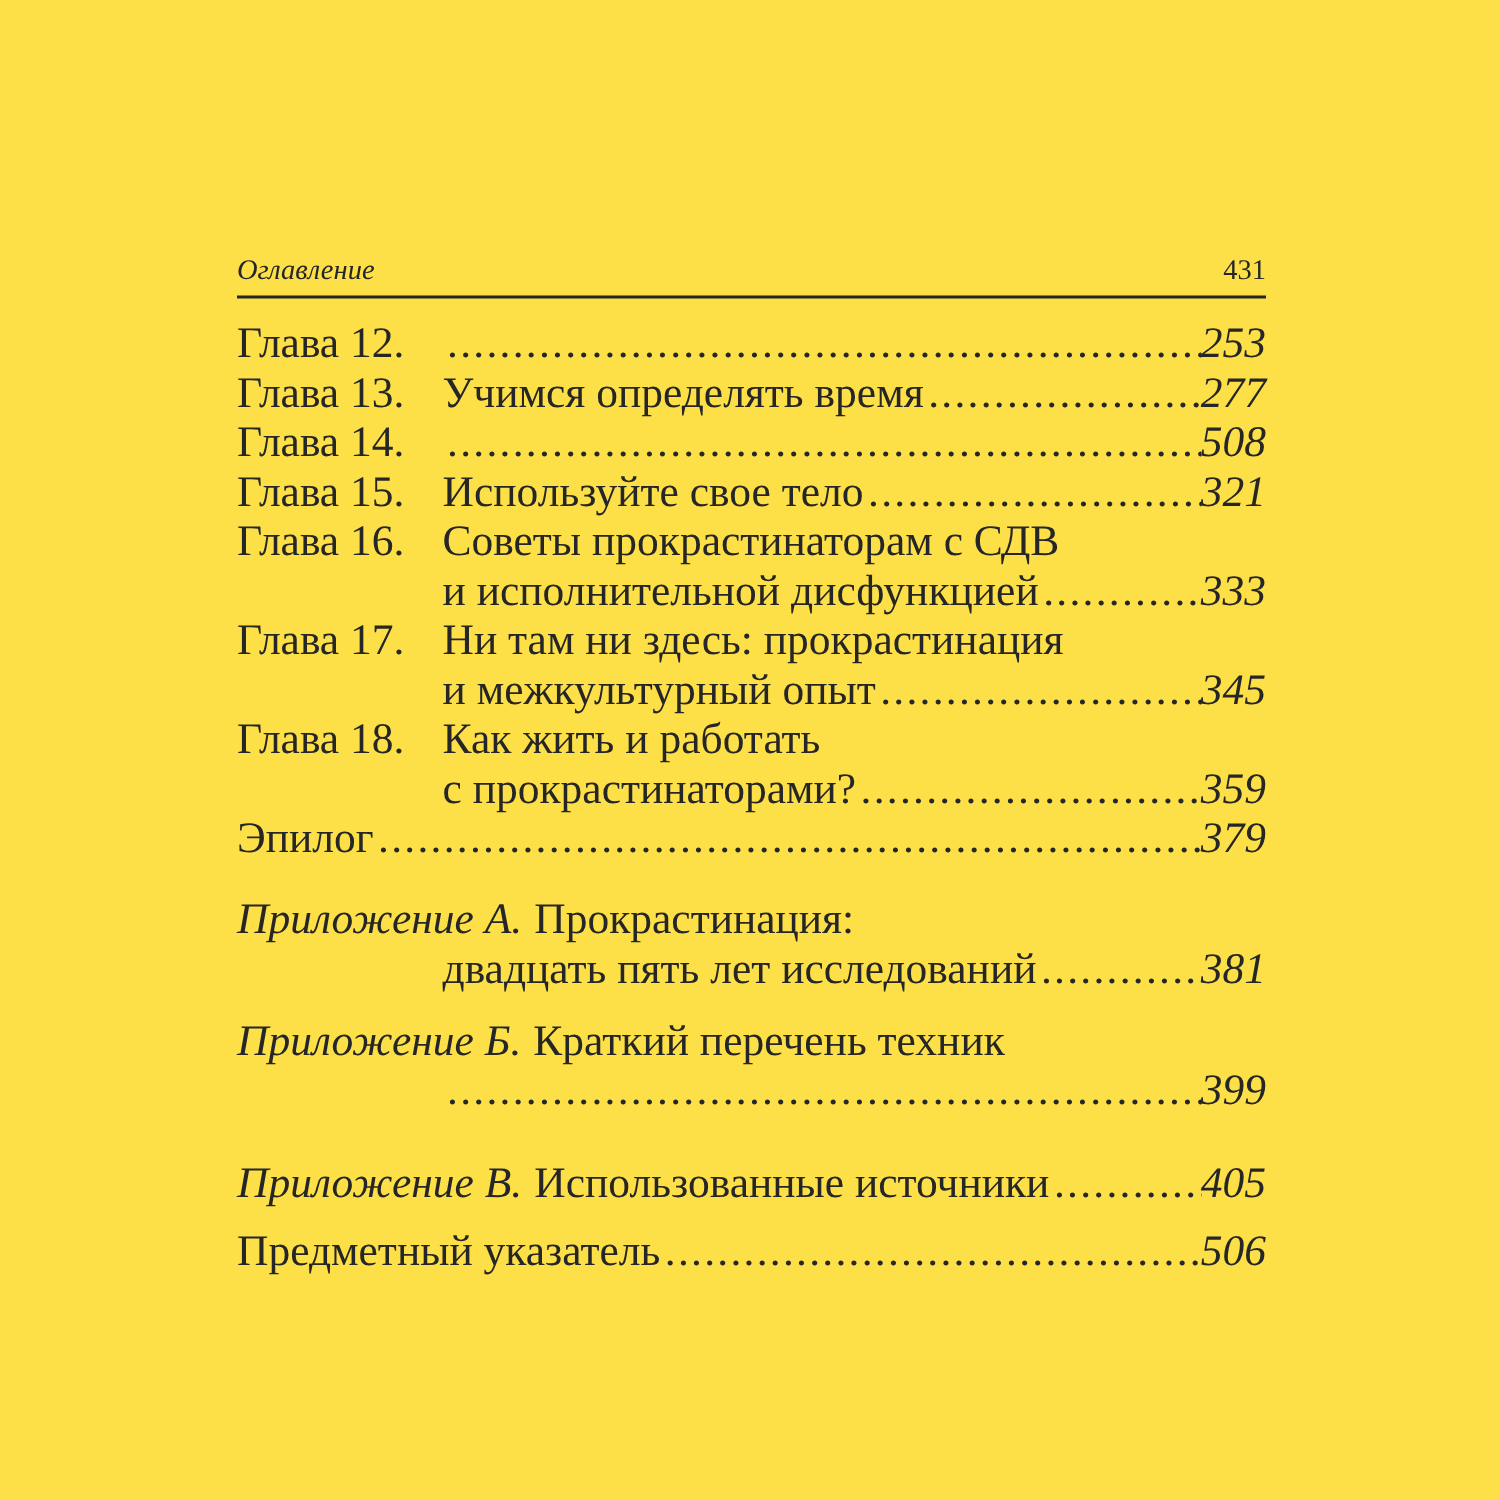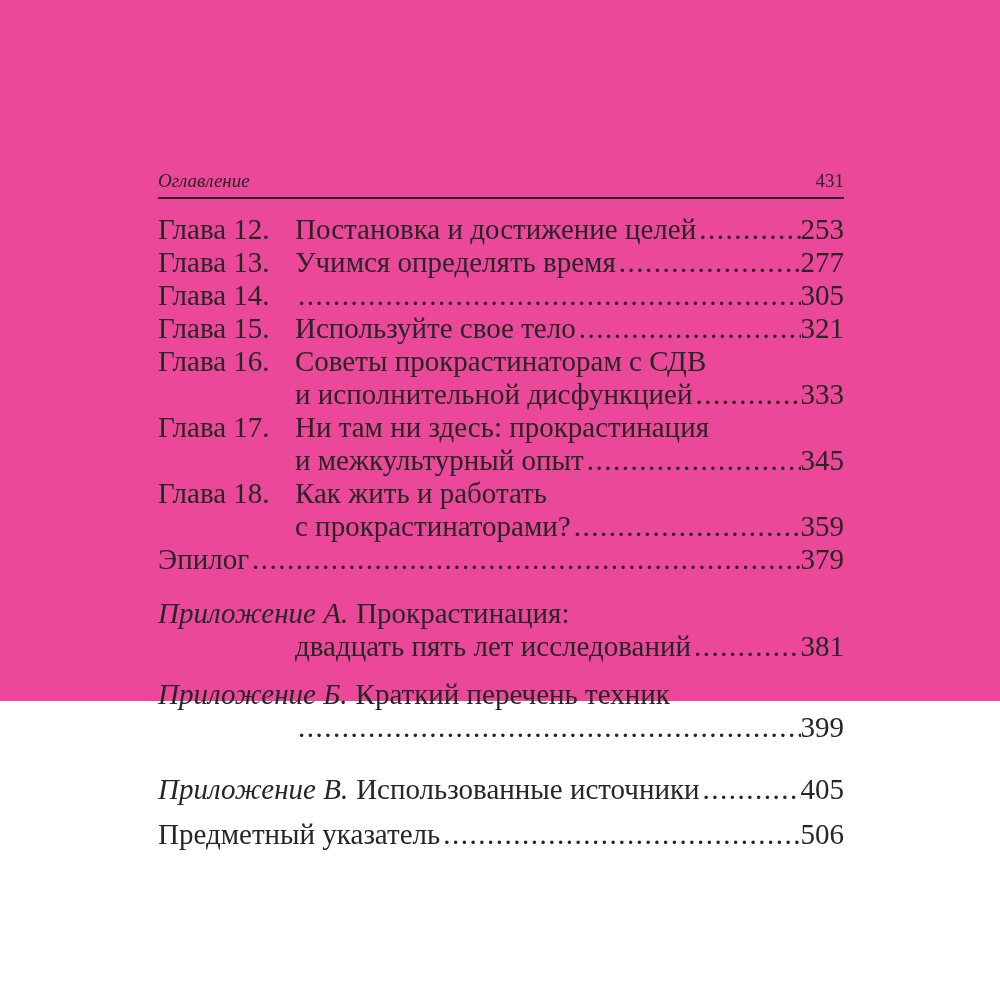--- a/index.html
+++ b/index.html
@@ -5,22 +5,22 @@
   * { margin: 0; padding: 0; box-sizing: border-box; }
   html, body { width: 1000px; height: 1000px; background: #ffffff; }
   body {
     font-family: "Liberation Serif", "DejaVu Serif", serif;
     color: #262626;
     overflow: hidden;
   }
   .page {
     position: relative;
     width: 1000px;
-    height: 701px;
-    background: #ec4899;
+    height: 1000px;
+    background: #fde047;
   }
   .content {
     position: absolute;
     left: 158px;
     top: 170px;
     width: 686px;
   }
 
   
   .running-header {
@@ -57,21 +57,21 @@
     flex: 1 1 0;
     min-width: 0;
     overflow: hidden;
     white-space: nowrap;
     padding-left: 3px;
     letter-spacing: 1.5px;
   }
   .leader::after {
     content: "........................................................................................................................................................................";
   }
-  .pagenum { flex: 0 0 auto; text-align: left; }
+  .pagenum { flex: 0 0 auto; text-align: left; font-style: italic; }
 
   .gap-a { margin-top: 21px; }
   .gap-b { margin-top: 15px; }
   .gap-c { margin-top: 29px; }
   .gap-d { margin-top: 12px; }
 </style>
 </head>
 <body>
 
 <div class="page">
@@ -79,36 +79,35 @@
 
     <div class="running-header">
       <span class="hdr-title">Оглавление</span>
       <span class="hdr-page">431</span>
     </div>
 
     <div class="toc">
 
       <div class="row">
         <span class="label">Глава 12.</span>
-        <span class="text">Постановка и достижение целей</span>
         <span class="leader"></span>
         <span class="pagenum">253</span>
       </div>
 
       <div class="row">
         <span class="label">Глава 13.</span>
         <span class="text">Учимся определять время</span>
         <span class="leader"></span>
         <span class="pagenum">277</span>
       </div>
 
       <div class="row">
         <span class="label">Глава 14.</span>
         <span class="leader"></span>
-        <span class="pagenum">305</span>
+        <span class="pagenum">508</span>
       </div>
 
       <div class="row">
         <span class="label">Глава 15.</span>
         <span class="text">Используйте свое тело</span>
         <span class="leader"></span>
         <span class="pagenum">321</span>
       </div>
 
       <div class="row">

